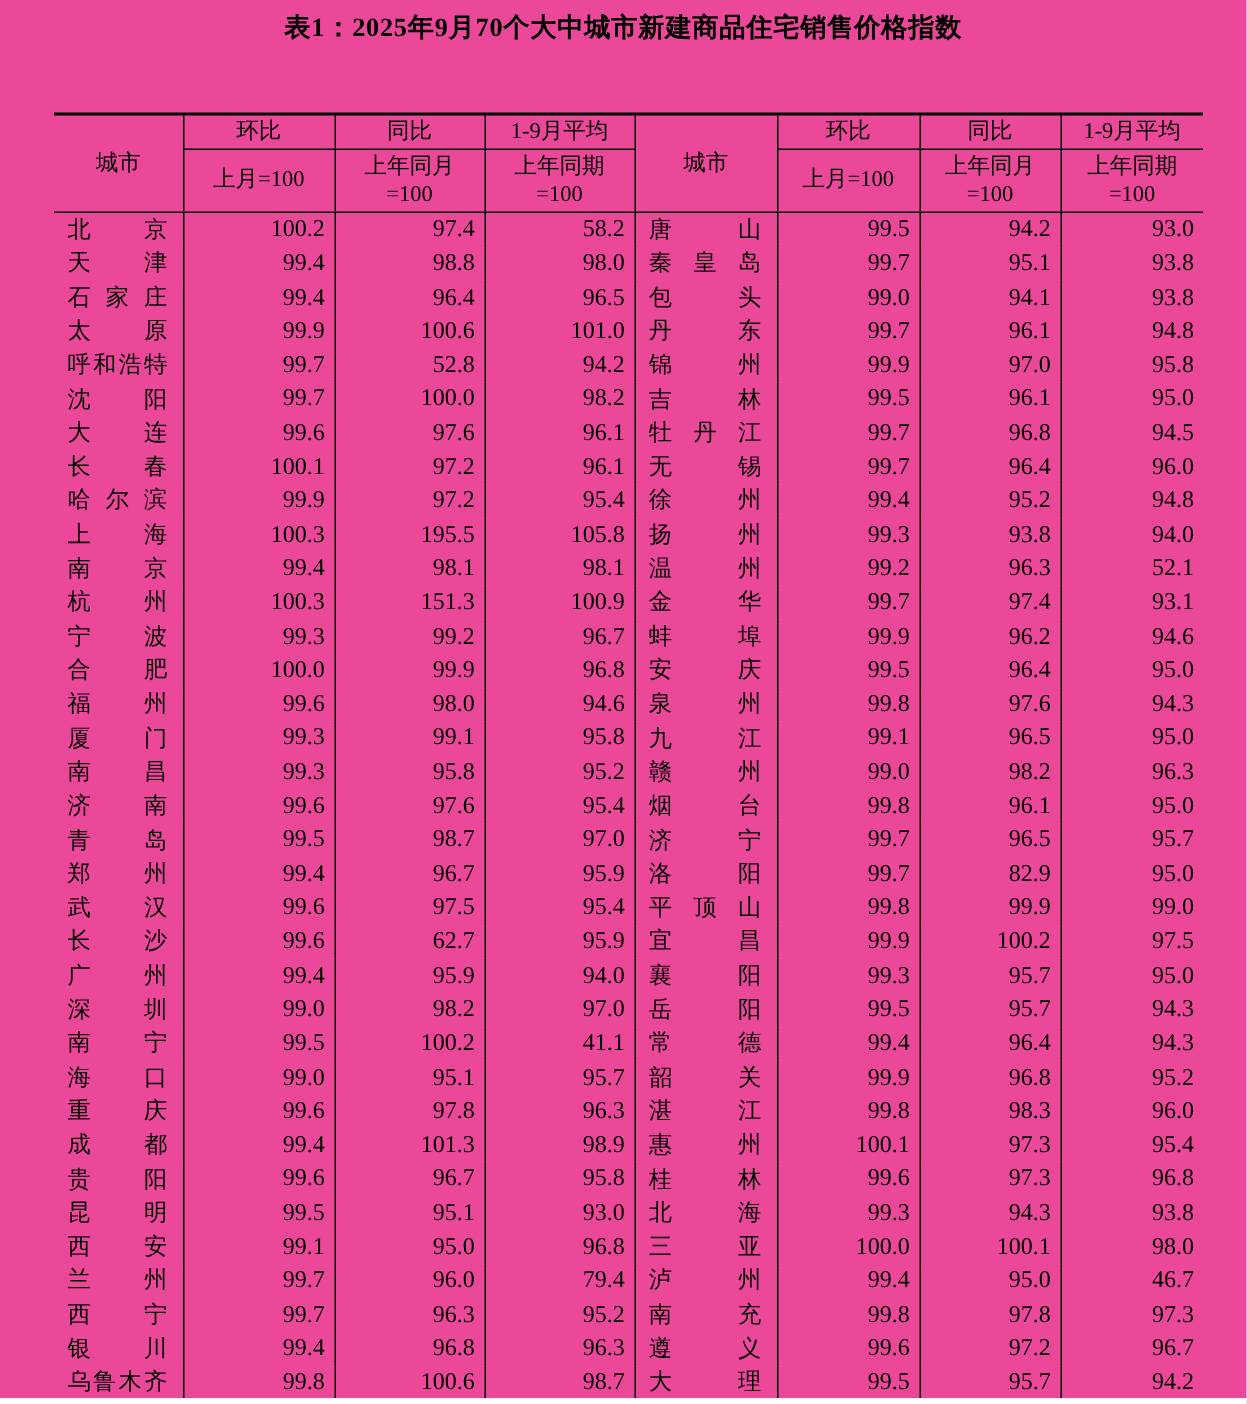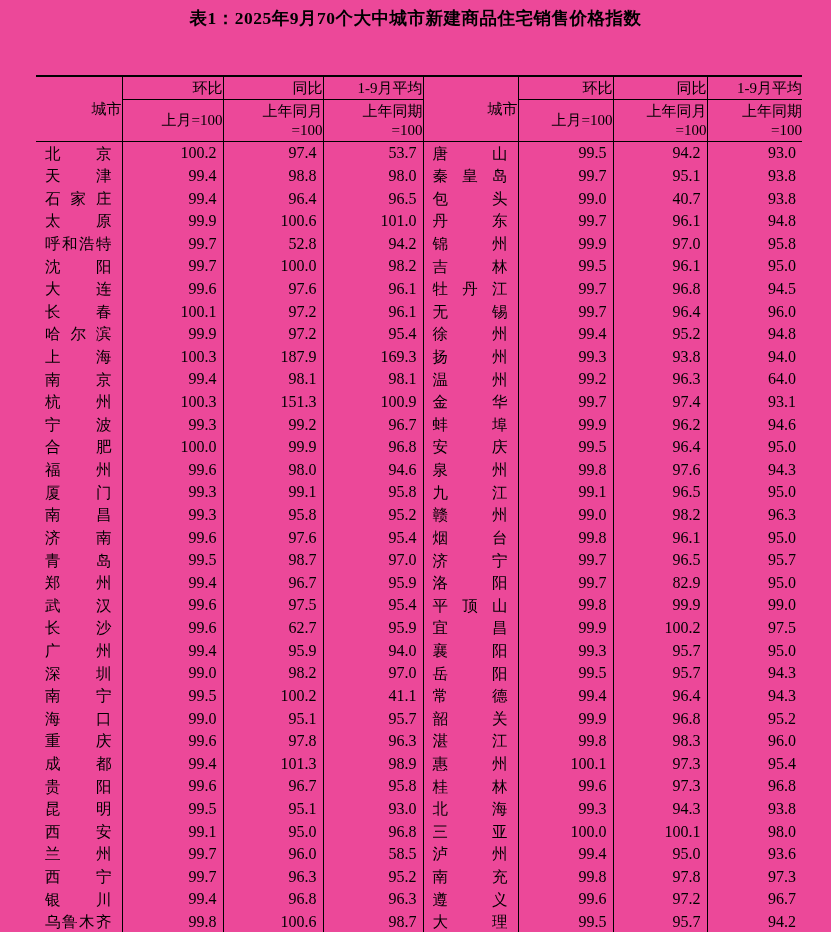--- a/index.html
+++ b/index.html
@@ -48,21 +48,21 @@
     overflow: hidden;
   }
   
   .bl { border-left: 1px solid #000; }
   
   .gb { border-bottom: 1px solid #000; }
   
   .hb { border-bottom: 1px solid #000; }
   thead th {
     font-size: 15px;
-    text-align: right;
+    text-align: center;
     line-height: 1.25;
   }
   thead tr.h1 th { height: 22px; }
   thead tr.h2 th { height: 41px; }
   th.base { white-space: pre-line; }
   tbody td {
     height: 22.62px;
     font-size: 16px;
     line-height: 1;
   }
@@ -124,21 +124,21 @@
 =100</th>
         </tr>
       </thead>
       <tbody>
           <tr>
             <td class="city">
               <span class="jc">北京</span>
             </td>
             <td class="num bl">100.2</td>
             <td class="num bl">97.4</td>
-            <td class="num bl">53.7</td>
+            <td class="num bl">58.2</td>
             <td class="city bl">
               <span class="jc">唐山</span>
             </td>
             <td class="num bl">99.5</td>
             <td class="num bl">94.2</td>
             <td class="num bl">93.0</td>
           </tr>
           <tr>
             <td class="city">
               <span class="jc">天津</span>
@@ -157,21 +157,21 @@
             <td class="city">
               <span class="jc">石家庄</span>
             </td>
             <td class="num bl">99.4</td>
             <td class="num bl">96.4</td>
             <td class="num bl">96.5</td>
             <td class="city bl">
               <span class="jc">包头</span>
             </td>
             <td class="num bl">99.0</td>
-            <td class="num bl">40.7</td>
+            <td class="num bl">94.1</td>
             <td class="num bl">93.8</td>
           </tr>
           <tr>
             <td class="city">
               <span class="jc">太原</span>
             </td>
             <td class="num bl">99.9</td>
             <td class="num bl">100.6</td>
             <td class="num bl">101.0</td>
             <td class="city bl">
@@ -249,42 +249,42 @@
             </td>
             <td class="num bl">99.4</td>
             <td class="num bl">95.2</td>
             <td class="num bl">94.8</td>
           </tr>
           <tr>
             <td class="city">
               <span class="jc">上海</span>
             </td>
             <td class="num bl">100.3</td>
-            <td class="num bl">187.9</td>
-            <td class="num bl">169.3</td>
+            <td class="num bl">195.5</td>
+            <td class="num bl">105.8</td>
             <td class="city bl">
               <span class="jc">扬州</span>
             </td>
             <td class="num bl">99.3</td>
             <td class="num bl">93.8</td>
             <td class="num bl">94.0</td>
           </tr>
           <tr>
             <td class="city">
               <span class="jc">南京</span>
             </td>
             <td class="num bl">99.4</td>
             <td class="num bl">98.1</td>
             <td class="num bl">98.1</td>
             <td class="city bl">
               <span class="jc">温州</span>
             </td>
             <td class="num bl">99.2</td>
             <td class="num bl">96.3</td>
-            <td class="num bl">64.0</td>
+            <td class="num bl">52.1</td>
           </tr>
           <tr>
             <td class="city">
               <span class="jc">杭州</span>
             </td>
             <td class="num bl">100.3</td>
             <td class="num bl">151.3</td>
             <td class="num bl">100.9</td>
             <td class="city bl">
               <span class="jc">金华</span>
@@ -558,27 +558,27 @@
             <td class="num bl">100.0</td>
             <td class="num bl">100.1</td>
             <td class="num bl">98.0</td>
           </tr>
           <tr>
             <td class="city">
               <span class="jc">兰州</span>
             </td>
             <td class="num bl">99.7</td>
             <td class="num bl">96.0</td>
-            <td class="num bl">58.5</td>
+            <td class="num bl">79.4</td>
             <td class="city bl">
               <span class="jc">泸州</span>
             </td>
             <td class="num bl">99.4</td>
             <td class="num bl">95.0</td>
-            <td class="num bl">93.6</td>
+            <td class="num bl">46.7</td>
           </tr>
           <tr>
             <td class="city">
               <span class="jc">西宁</span>
             </td>
             <td class="num bl">99.7</td>
             <td class="num bl">96.3</td>
             <td class="num bl">95.2</td>
             <td class="city bl">
               <span class="jc">南充</span>

